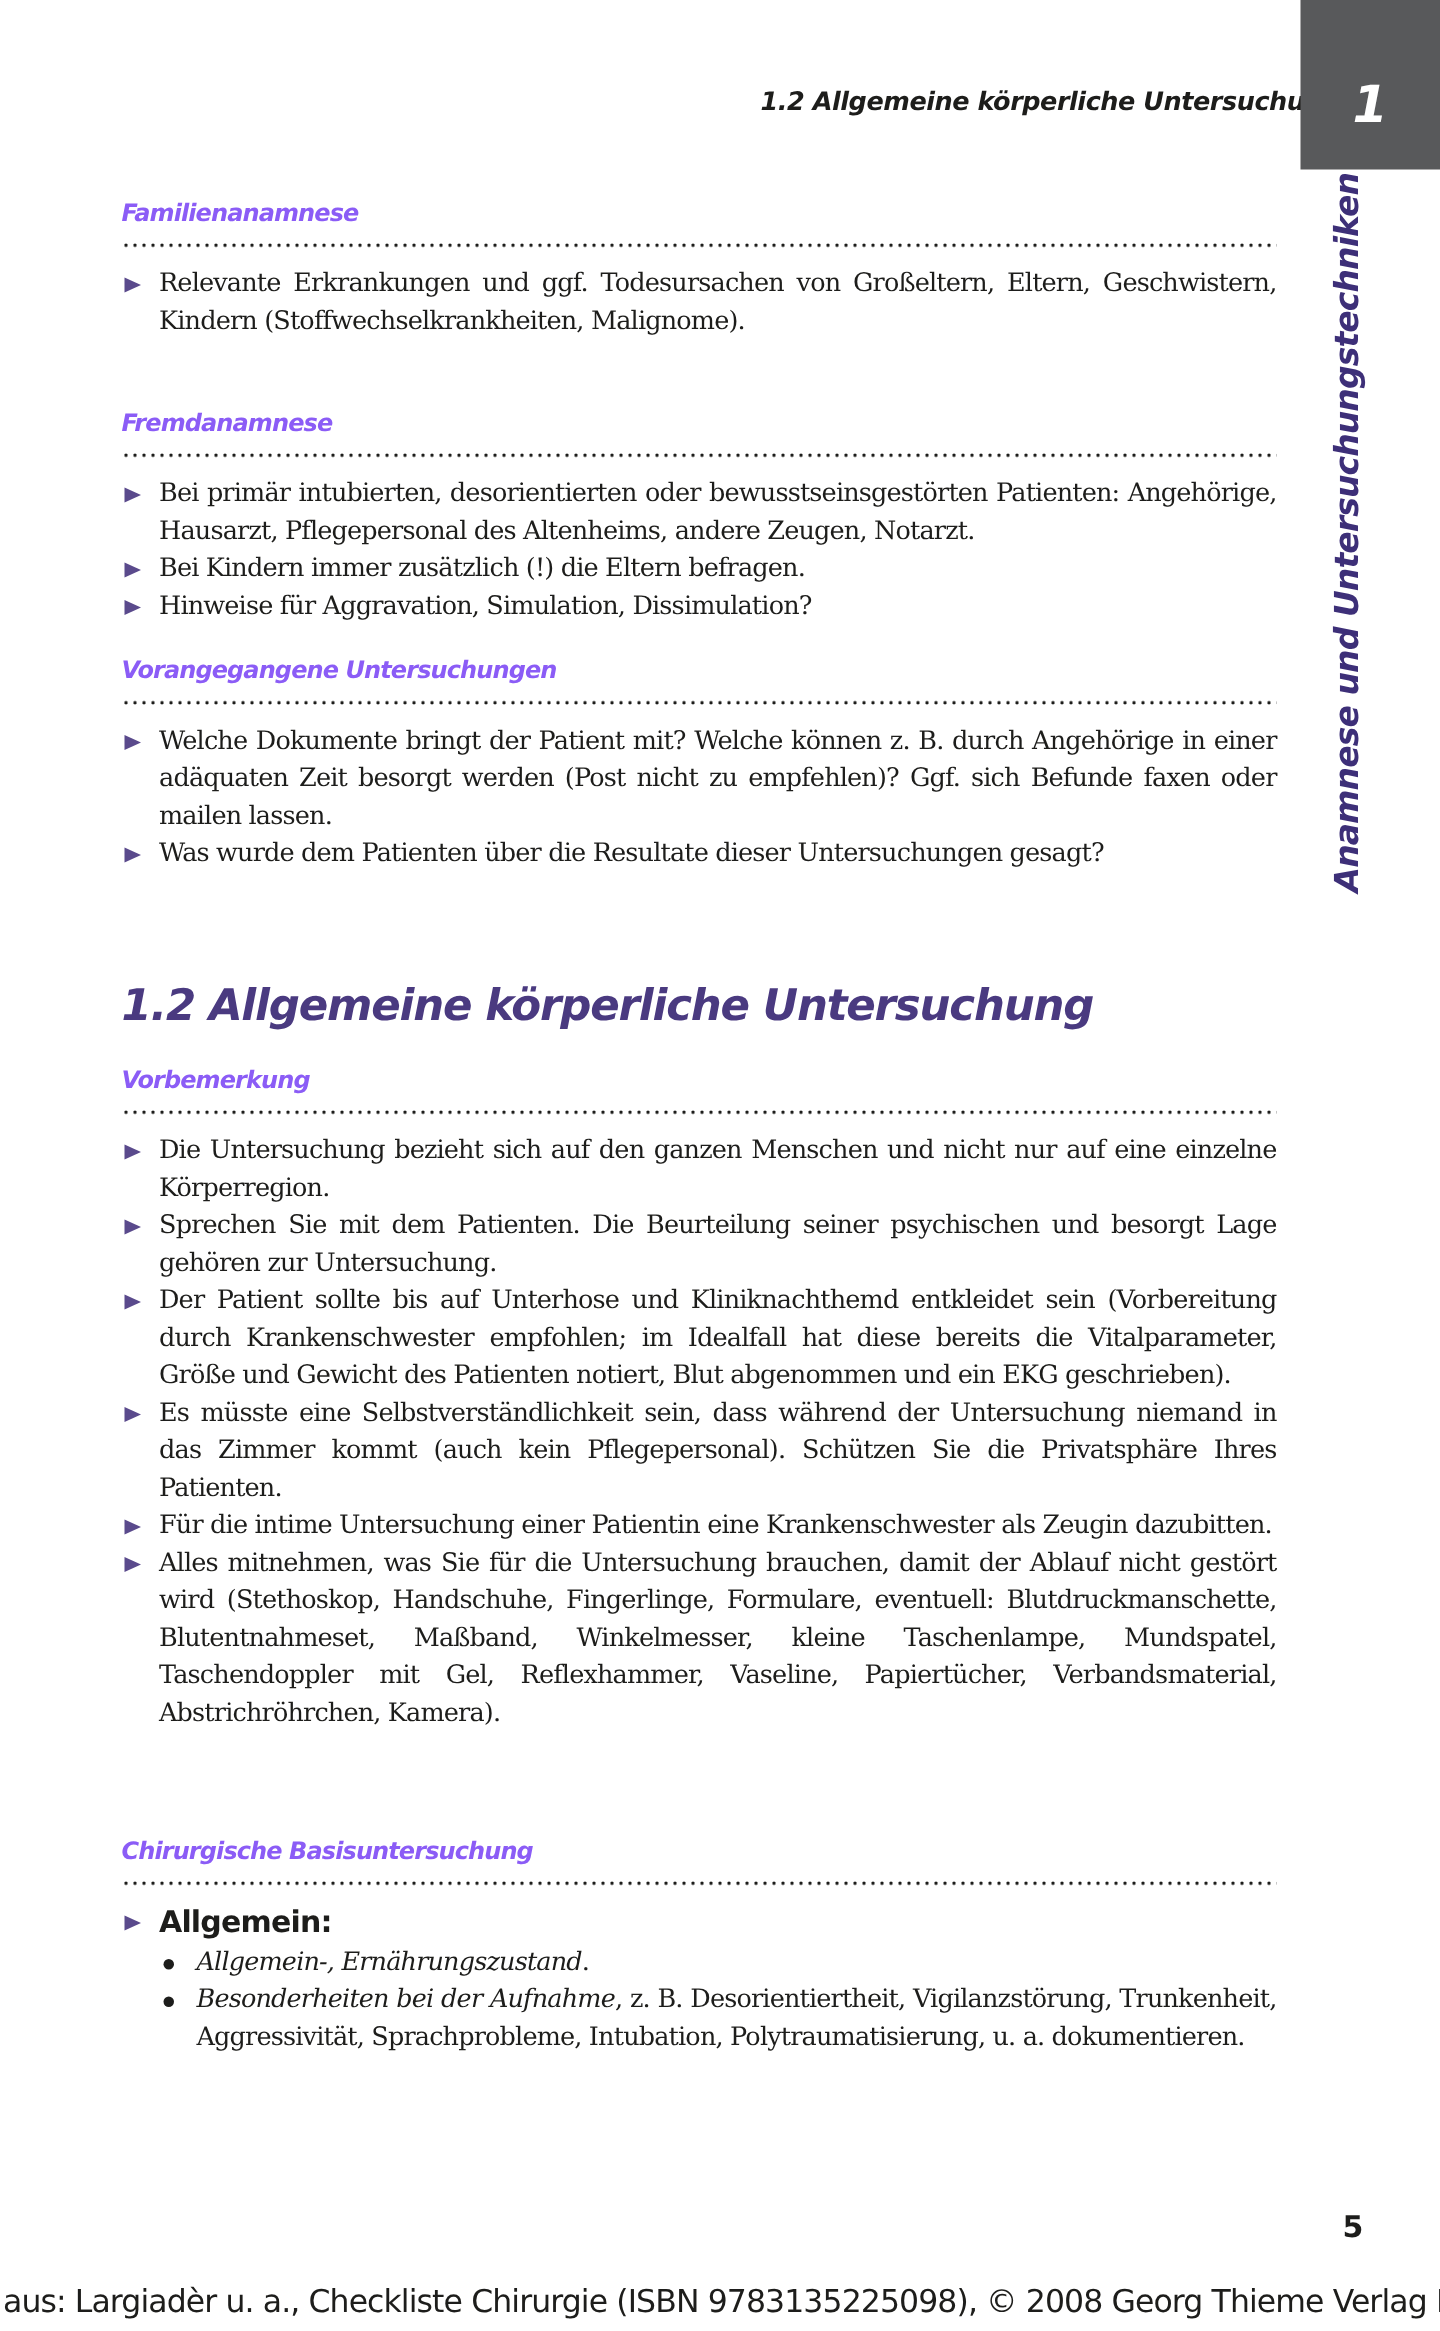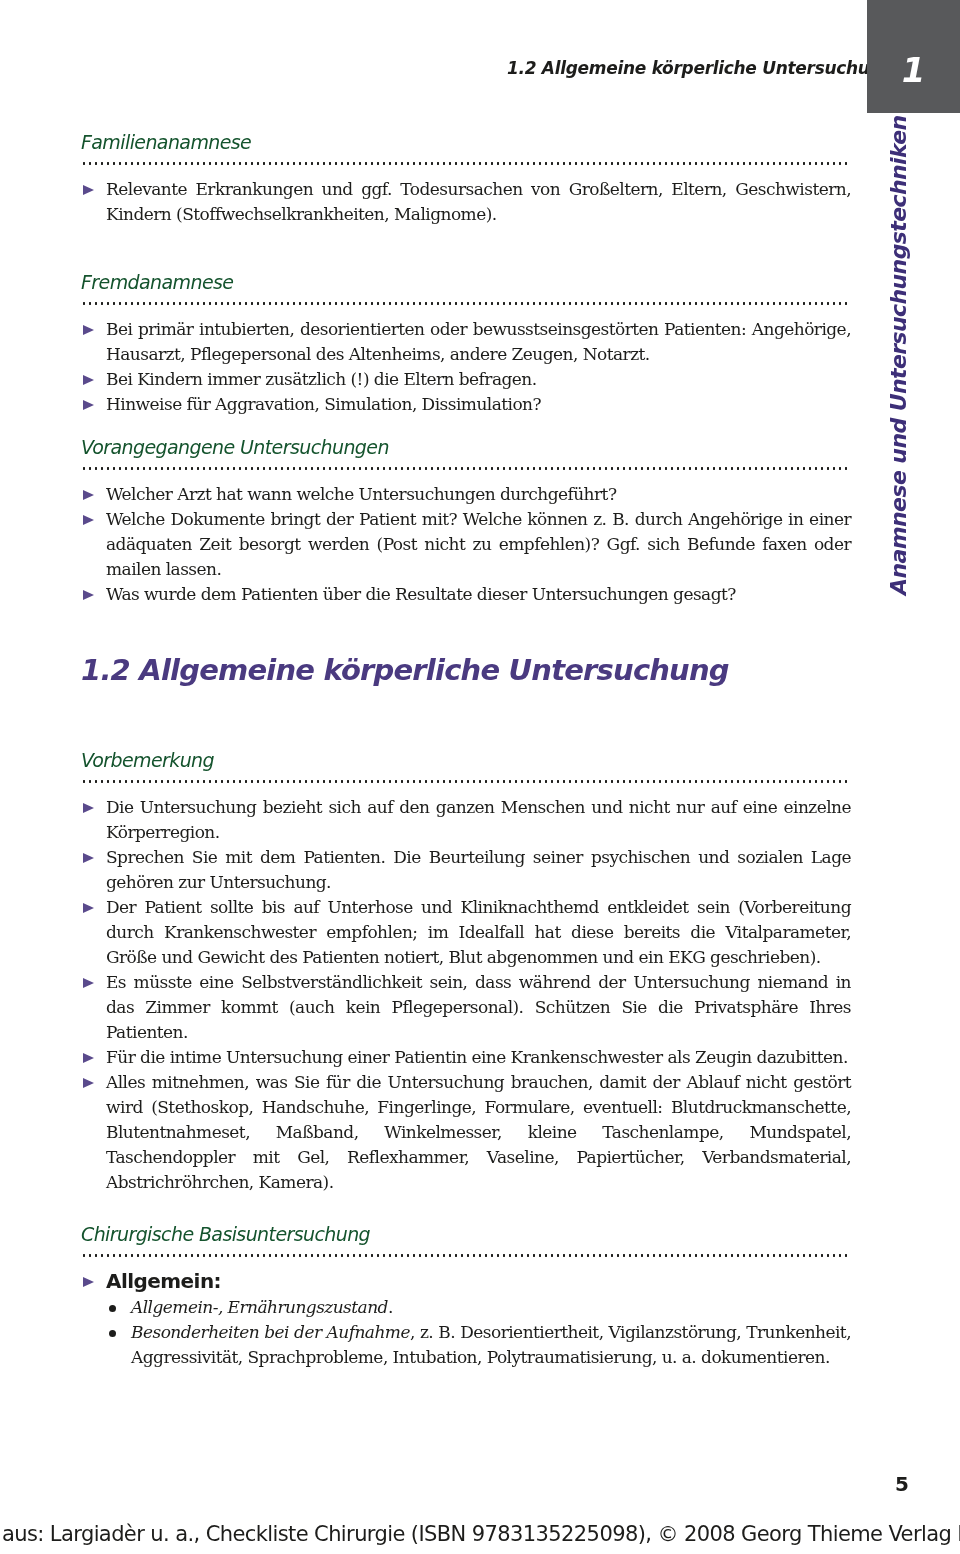--- a/index.html
+++ b/index.html
@@ -25,22 +25,22 @@
   .side-title {
     position: absolute; left: 884px; top: 595px;
     transform-origin: 0 0; transform: rotate(-90deg);
     white-space: nowrap;
     font-family: "DejaVu Sans", sans-serif; font-style: italic; font-weight: bold;
     font-size: 22px; color: #3d2f78; letter-spacing: -0.6px;
     line-height: 30px;
   }
   .content { position: absolute; left: 81px; width: 770px; }
   .h2 {
-    font-family: "DejaVu Sans", sans-serif; font-style: italic; font-weight: normal;
-    font-size: 19px; color: #14532d; letter-spacing: -0.6px;
+    font-family: "DejaVu Sans", sans-serif; font-style: italic; font-weight: bold;
+    font-size: 16px; color: #8b5cf6; letter-spacing: -0.6px;
     margin: 0; line-height: 28px;
   }
   .h1 {
     font-family: "DejaVu Sans", sans-serif; font-style: italic; font-weight: bold;
     font-size: 29px; color: #4a3a80; letter-spacing: -0.8px;
     margin: 0; line-height: 36px;
   }
   .rule {
     height: 3px; margin-top: 6px; margin-bottom: 12px; width: 770px;
     background-image: radial-gradient(circle, #1d1d1b 1.1px, transparent 1.3px);
@@ -98,36 +98,35 @@
     <li><span class="tri"></span><span>Bei primär intubierten, desorientierten oder bewusstseinsgestörten Patienten: Angehörige, Hausarzt, Pflegepersonal des Altenheims, andere Zeugen, Notarzt.</span></li>
     <li><span class="tri"></span><span>Bei Kindern immer zusätzlich (!) die Eltern befragen.</span></li>
     <li><span class="tri"></span><span>Hinweise für Aggravation, Simulation, Dissimulation?</span></li>
   </ul>
 </div>
 
 <div class="content" style="top:433px;">
   <h2 class="h2">Vorangegangene Untersuchungen</h2>
   <div class="rule"></div>
   <ul class="arrow">
-    <li><span class="tri"></span><span>Welcher Arzt hat wann welche Untersuchungen durchgeführt?</span></li>
     <li><span class="tri"></span><span>Welche Dokumente bringt der Patient mit? Welche können z. B. durch Angehörige in einer adäquaten Zeit besorgt werden (Post nicht zu empfehlen)? Ggf. sich Befunde faxen oder mailen lassen.</span></li>
     <li><span class="tri"></span><span>Was wurde dem Patienten über die Resultate dieser Untersuchungen gesagt?</span></li>
   </ul>
 </div>
 
 <div class="content" style="top:652px;">
   <h1 class="h1">1.2  Allgemeine körperliche Untersuchung</h1>
 </div>
 
-<div class="content" style="top:746px;">
+<div class="content" style="top:706px;">
   <h2 class="h2">Vorbemerkung</h2>
   <div class="rule"></div>
   <ul class="arrow">
     <li><span class="tri"></span><span>Die Untersuchung bezieht sich auf den ganzen Menschen und nicht nur auf eine einzelne Körperregion.</span></li>
-    <li><span class="tri"></span><span>Sprechen Sie mit dem Patienten. Die Beurteilung seiner psychischen und sozialen Lage gehören zur Untersuchung.</span></li>
+    <li><span class="tri"></span><span>Sprechen Sie mit dem Patienten. Die Beurteilung seiner psychischen und besorgt Lage gehören zur Untersuchung.</span></li>
     <li><span class="tri"></span><span>Der Patient sollte bis auf Unterhose und Kliniknachthemd entkleidet sein (Vorbereitung durch Krankenschwester empfohlen; im Idealfall hat diese bereits die Vitalparameter, Größe und Gewicht des Patienten notiert, Blut abgenommen und ein EKG geschrieben).</span></li>
     <li><span class="tri"></span><span>Es müsste eine Selbstverständlichkeit sein, dass während der Untersuchung niemand in das Zimmer kommt (auch kein Pflegepersonal). Schützen Sie die Privatsphäre Ihres Patienten.</span></li>
     <li><span class="tri"></span><span>Für die intime Untersuchung einer Patientin eine Krankenschwester als Zeugin dazubitten.</span></li>
     <li><span class="tri"></span><span>Alles mitnehmen, was Sie für die Untersuchung brauchen, damit der Ablauf nicht gestört wird (Stethoskop, Handschuhe, Fingerlinge, Formulare, eventuell: Blutdruckmanschette, Blutentnahmeset, Maßband, Winkelmesser, kleine Taschenlampe, Mundspatel, Taschendoppler mit Gel, Reflexhammer, Vaseline, Papiertücher, Verbandsmaterial, Abstrichröhrchen, Kamera).</span></li>
   </ul>
 </div>
 
 <div class="content" style="top:1220px;">
   <h2 class="h2">Chirurgische Basisuntersuchung</h2>
   <div class="rule"></div>

